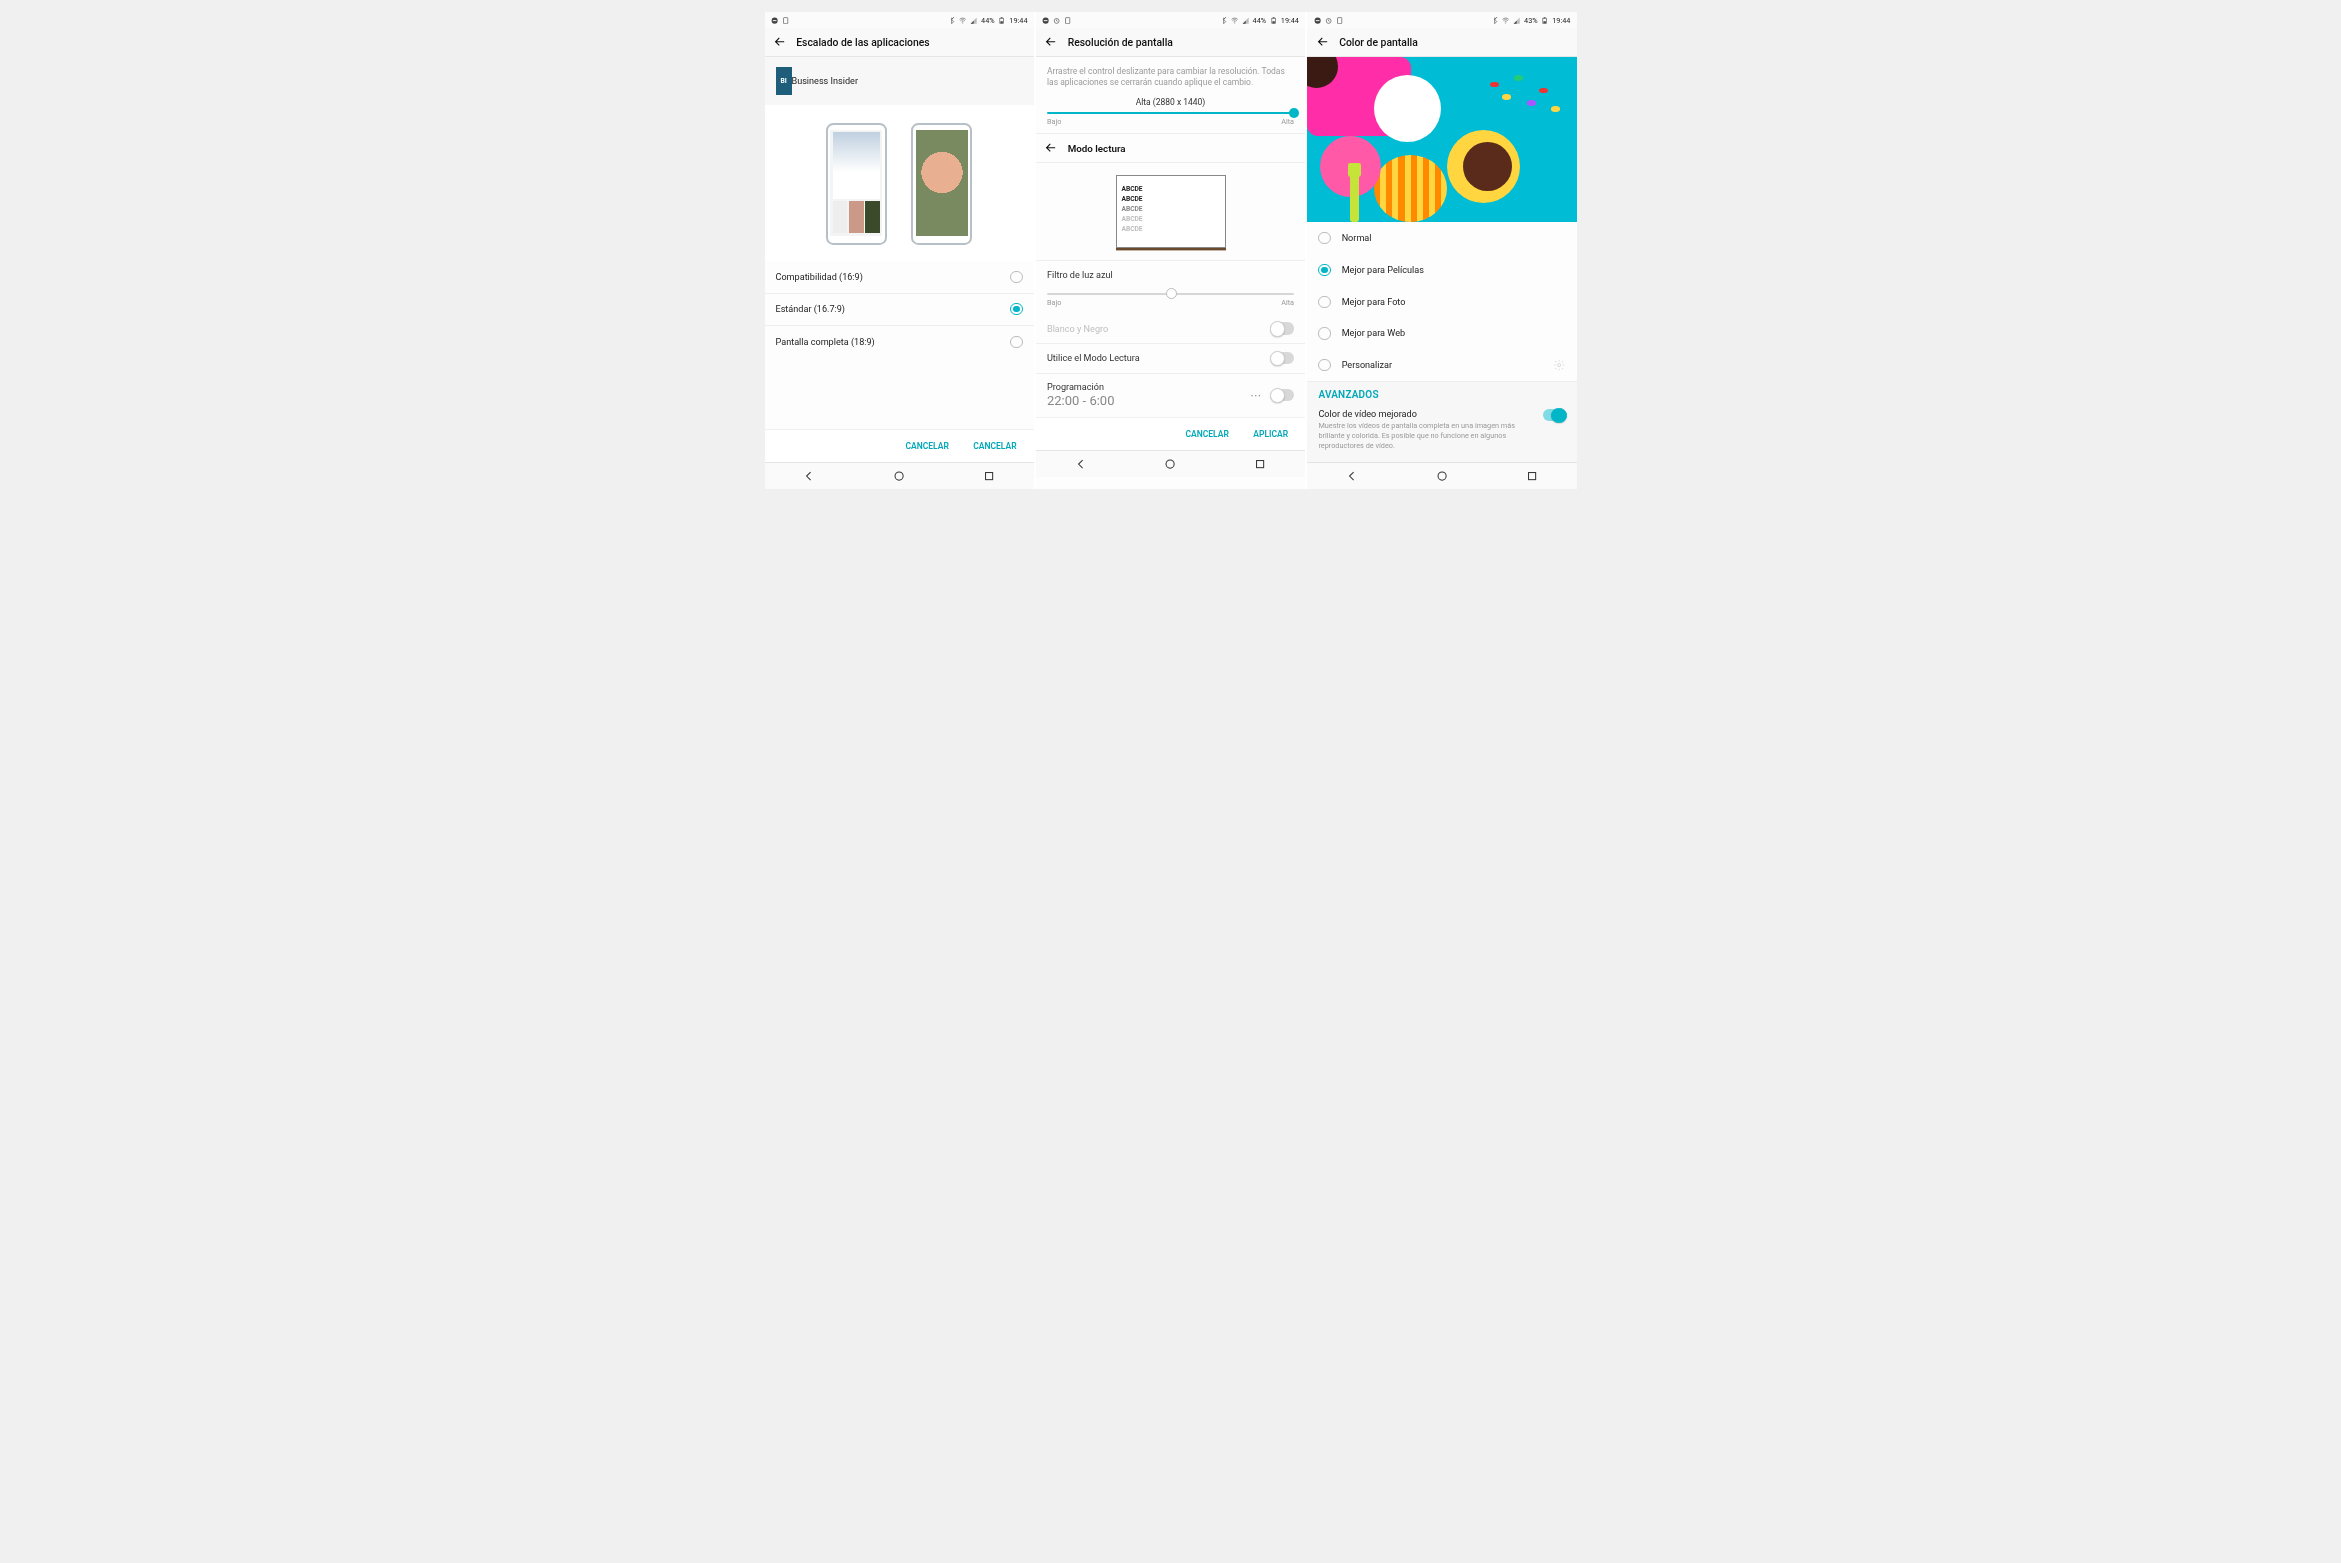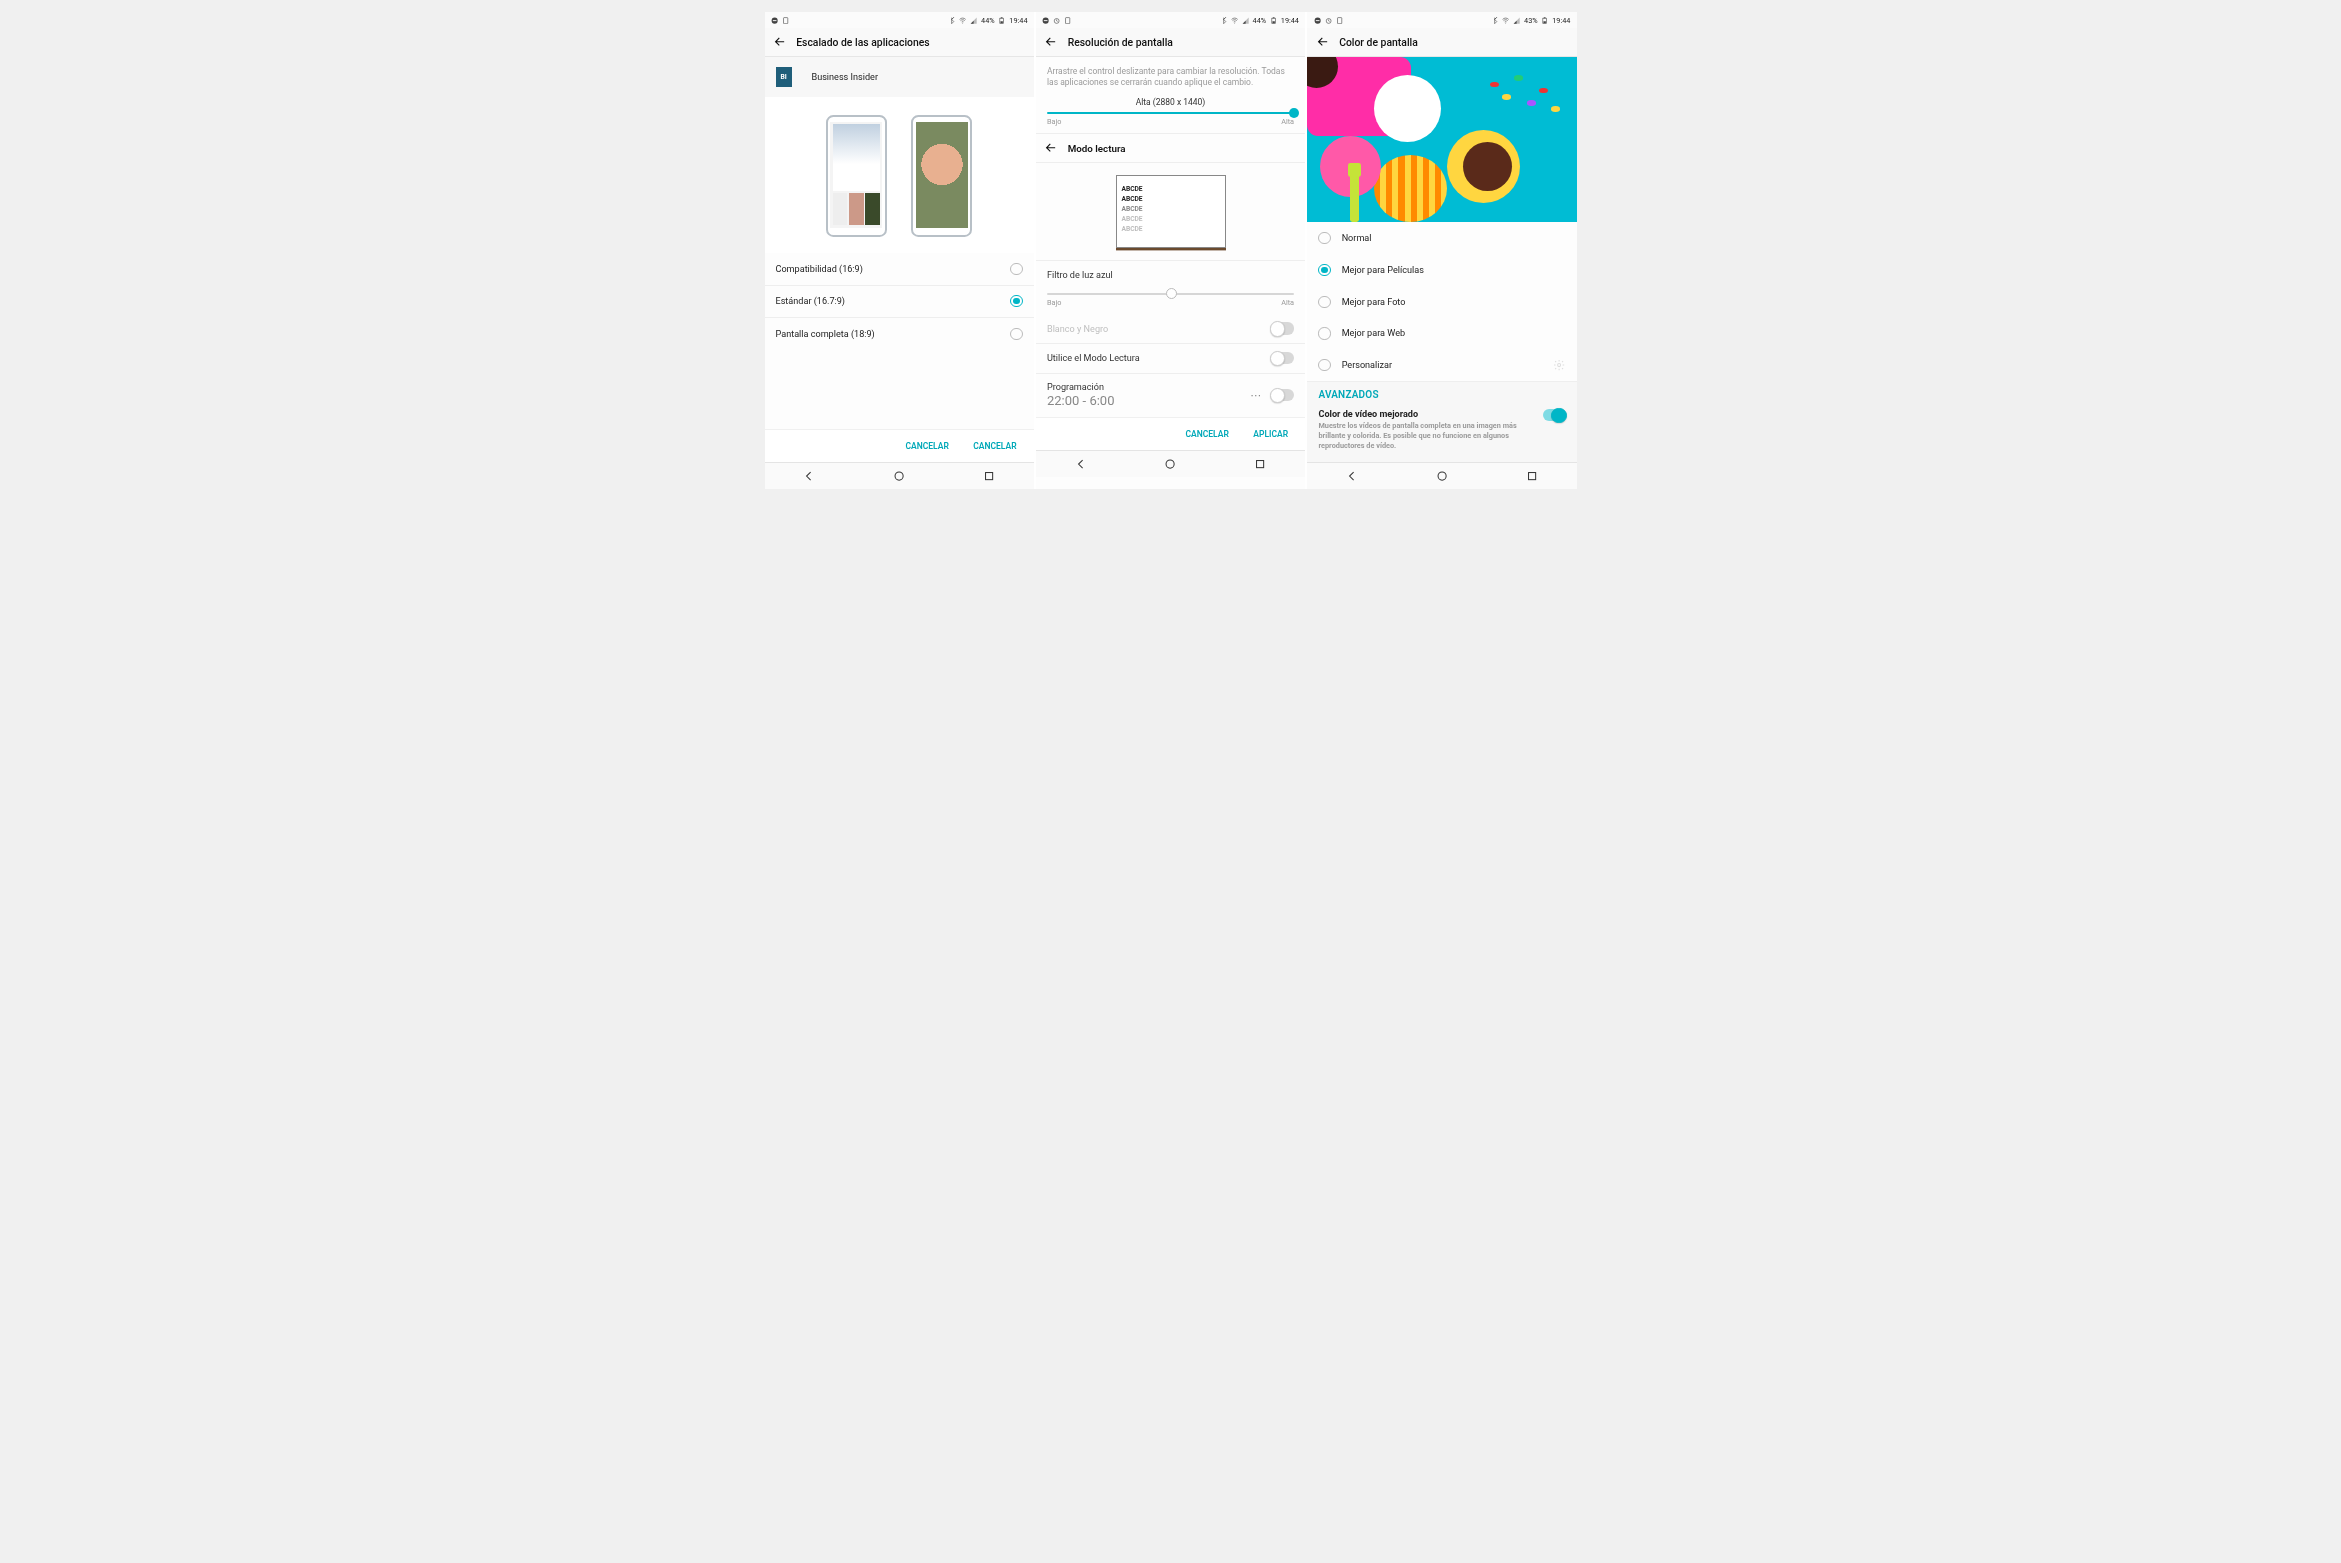--- a/index.html
+++ b/index.html
@@ -79,21 +79,21 @@
     position:absolute; inset:4.9px 2.4px 7.3px 2.4px; background:#f4f4f4;
     display:grid; grid-template-columns:repeat(3,1fr); grid-template-rows:repeat(3,1fr);
     gap:1.8px; padding:2.4px;
   }
   .mock-tile { background:#999; }
   .mock-tile.t1{background:#3a4a2a;} .mock-tile.t2{background:#c98;}
   .mock-tile.t3{background:#eee;}
   .mock-tile.big{grid-column:1/4;grid-row:1/3;background:linear-gradient(180deg,#c0d0e0,#fff 60%);}
   .phone-mock.right .mock-screen{grid-template-columns:1fr;grid-template-rows:1fr;padding:0;inset:4.9px 2.4px 7.3px 2.4px;}
   .phone-mock.right .mock-screen .face{background:radial-gradient(circle at 50% 40%,#e8b090 0 30%,#7a8a60 30% 100%);width:100%;height:100%;}
-  .app-icon{width:16px;height:20px;background:#1f5e7a;display:flex;align-items:center;justify-content:center;color:#fff;font-size:6.7px;font-weight:700;margin-right:20px;}
+  .app-icon{width:16px;height:28px;background:#1f5e7a;display:flex;align-items:center;justify-content:center;color:#fff;font-size:6.7px;font-weight:700;margin-right:0;}
   
   .actions {
     display:flex; justify-content:flex-end; gap:24.4px;
     padding: 11px 17px; font-size:8.5px; font-weight:600;
     color:#00a8b8; background:#fff; border-top:0.6px solid #f0f0f0;
   }
   
   .navbar {
     height:27px; background:#fafafa; display:flex; justify-content:space-around; align-items:center;
     border-top:0.6px solid #e4e4e4;
@@ -145,21 +145,21 @@
   .hero .b5{width:43px;height:43px;background:#3a1a12;left:-12.2px;top:-12.2px;}
   .hero .b6{width:104px;height:79px;background:#ff2da7;left:201px;top:73px;border-radius:11px;}
   .hero .stripes{position:absolute;left:67px;top:98px;width:73px;height:67px;
     background:repeating-linear-gradient(90deg,#ff8a00 0 6.1px,#ffd640 6.1px 12.2px);border-radius:50%;}
   .hero .fork{position:absolute;left:43px;top:116px;width:8.5px;height:49px;background:#c5e338;border-radius:2.4px;}
   .hero .fork::before{content:"";position:absolute;top:-9.8px;left:-2.4px;width:13.4px;height:13.4px;background:#c5e338;border-radius:2.4px;}
   .hero .bean{position:absolute;width:8.5px;height:5.5px;border-radius:50%;}
   .hero .bean.r{background:#e33;} .hero .bean.y{background:#ffd640;} .hero .bean.g{background:#2c7;} .hero .bean.p{background:#a5f;}
   .section-label{font-size:10px;color:#00a8b8;padding:7.3px 11px 2.4px;font-weight:600;letter-spacing:0.2px;background:#f7f7f7;border-top:0.6px solid #eee;}
   .adv-row{padding:6.1px 11px 11px;display:flex;align-items:flex-start;gap:7.3px;background:#f7f7f7;}
-  .adv-text{flex:1;font-weight:bold;}
+  .adv-text{flex:1;}
   .adv-title{font-size:9.1px;color:#222;margin-bottom:2.4px;}
   .adv-desc{font-size:7.3px;color:#9a9a9a;line-height:1.35;}
   .gear{color:#ddd;margin-left:auto;}
   svg{display:block;}
 </style>
 </head>
 <body>
 
 <div class="triptych">
 

